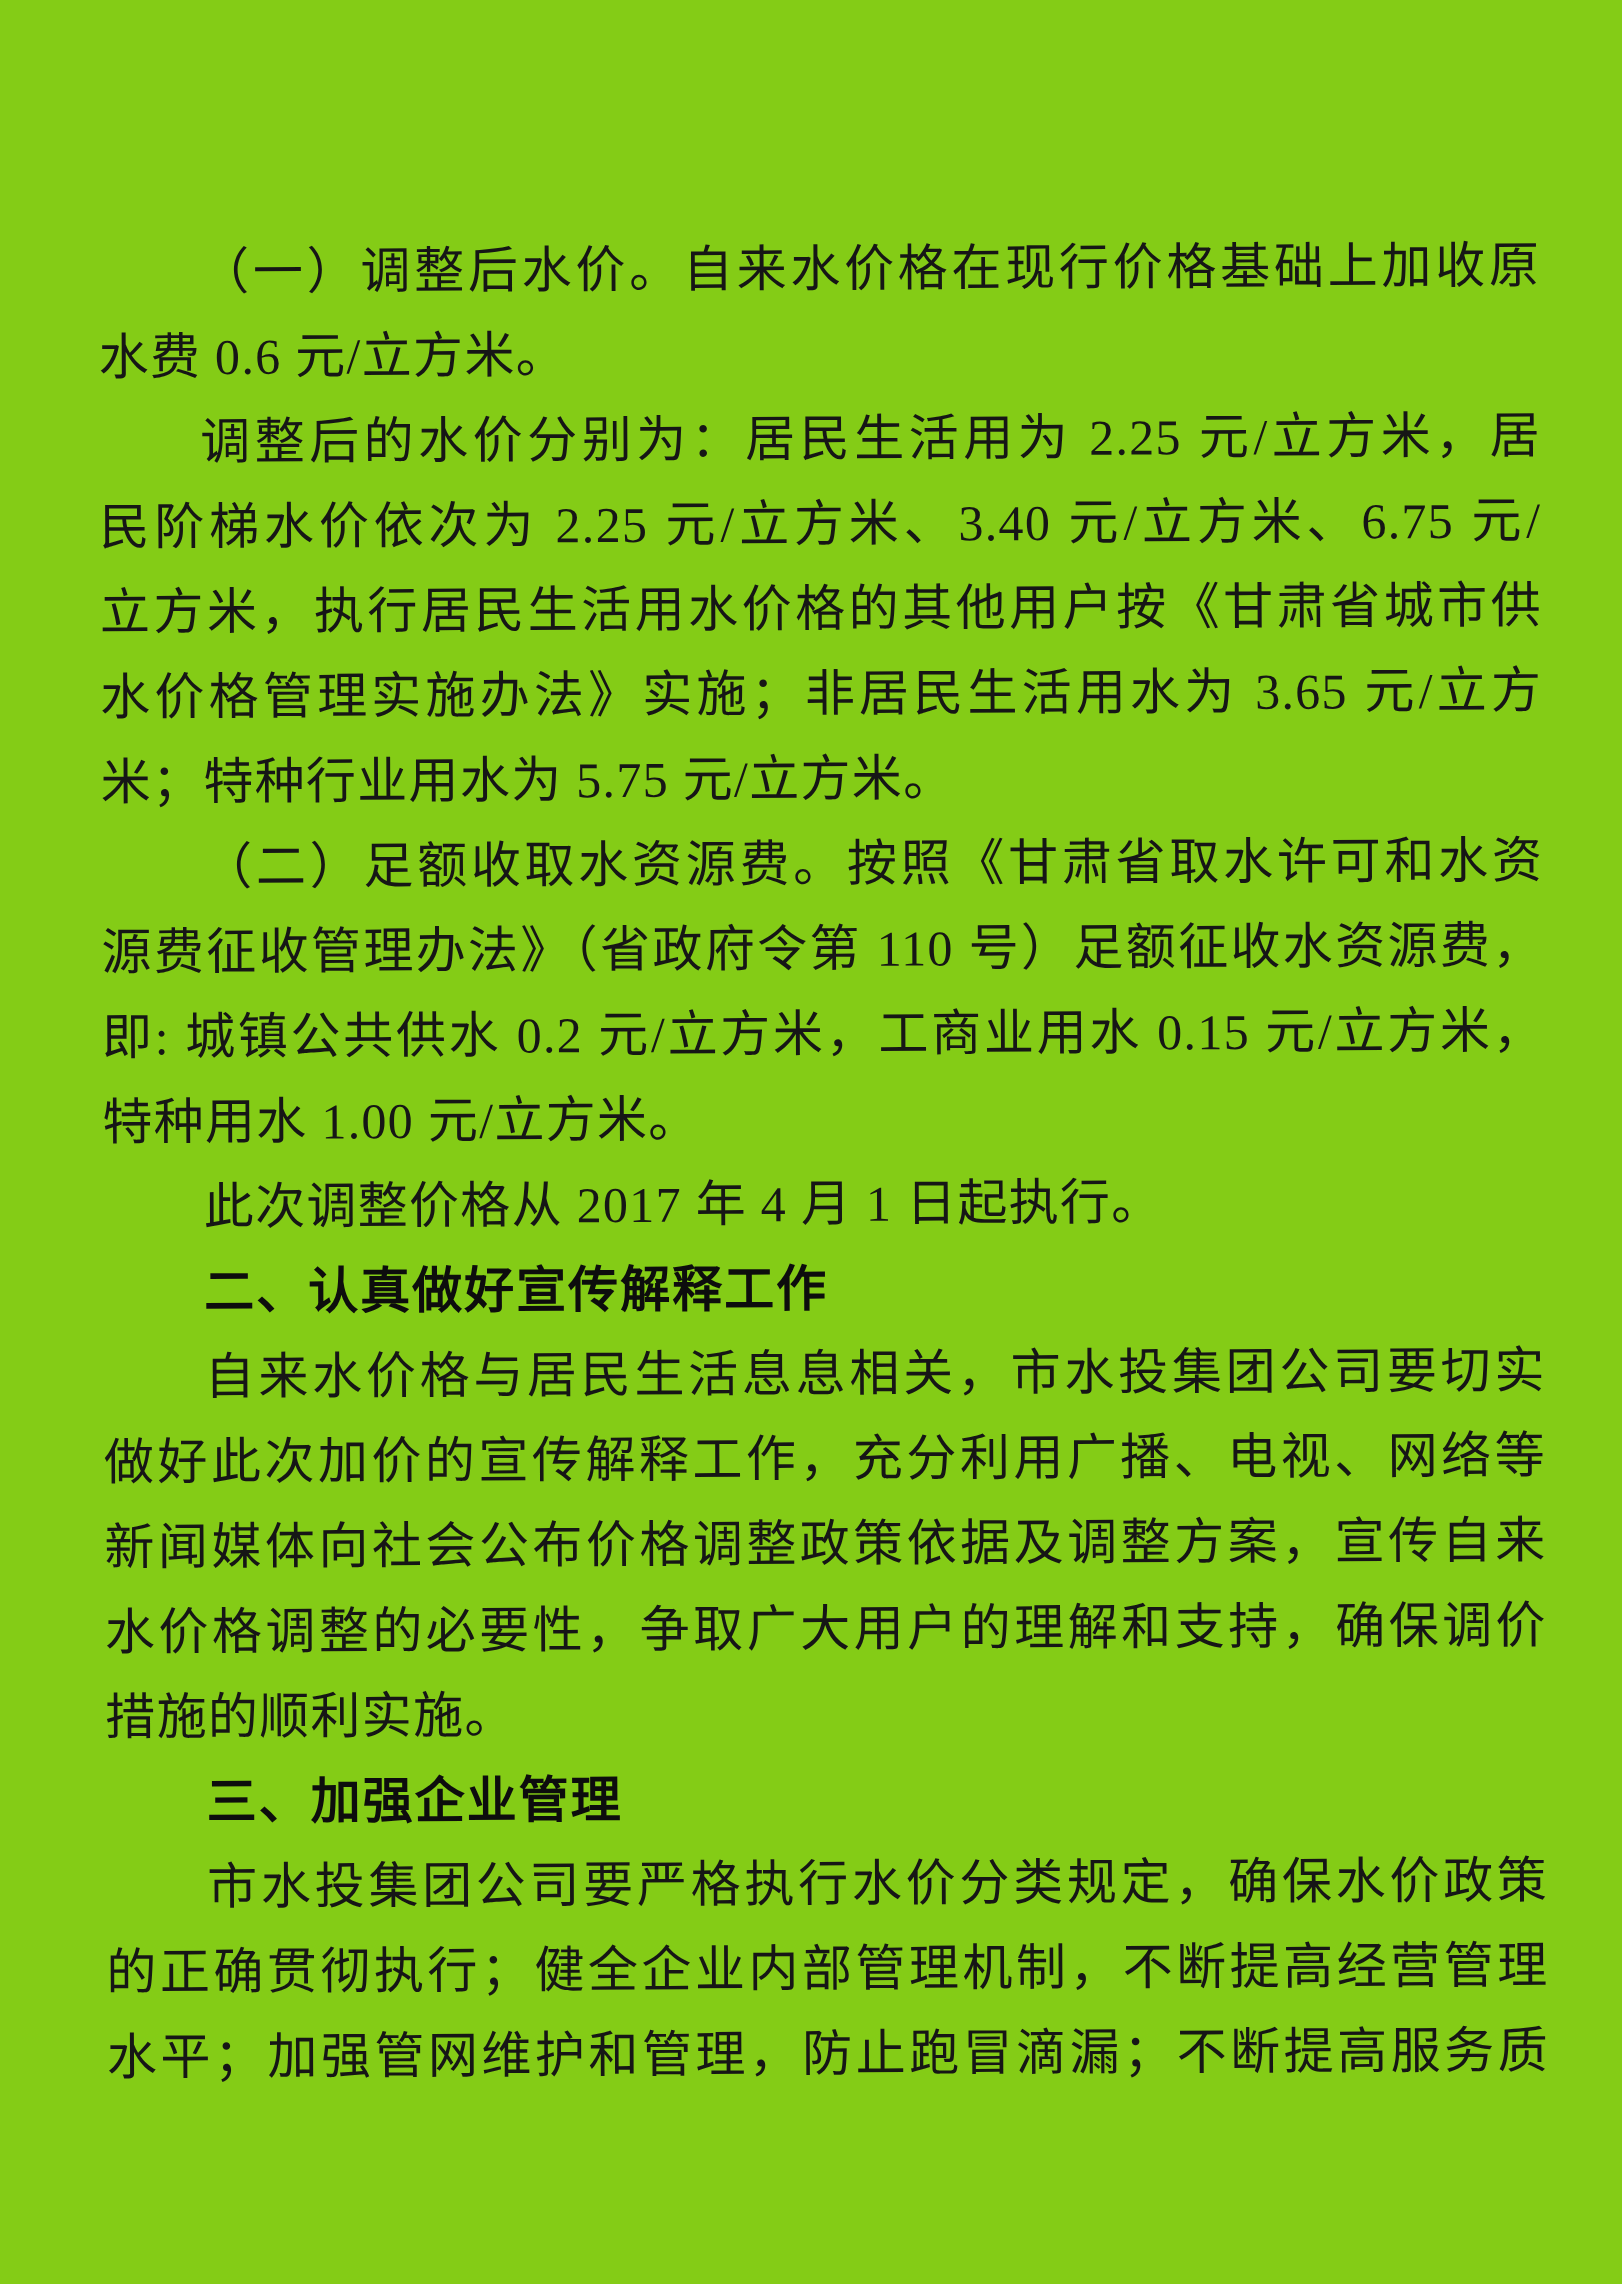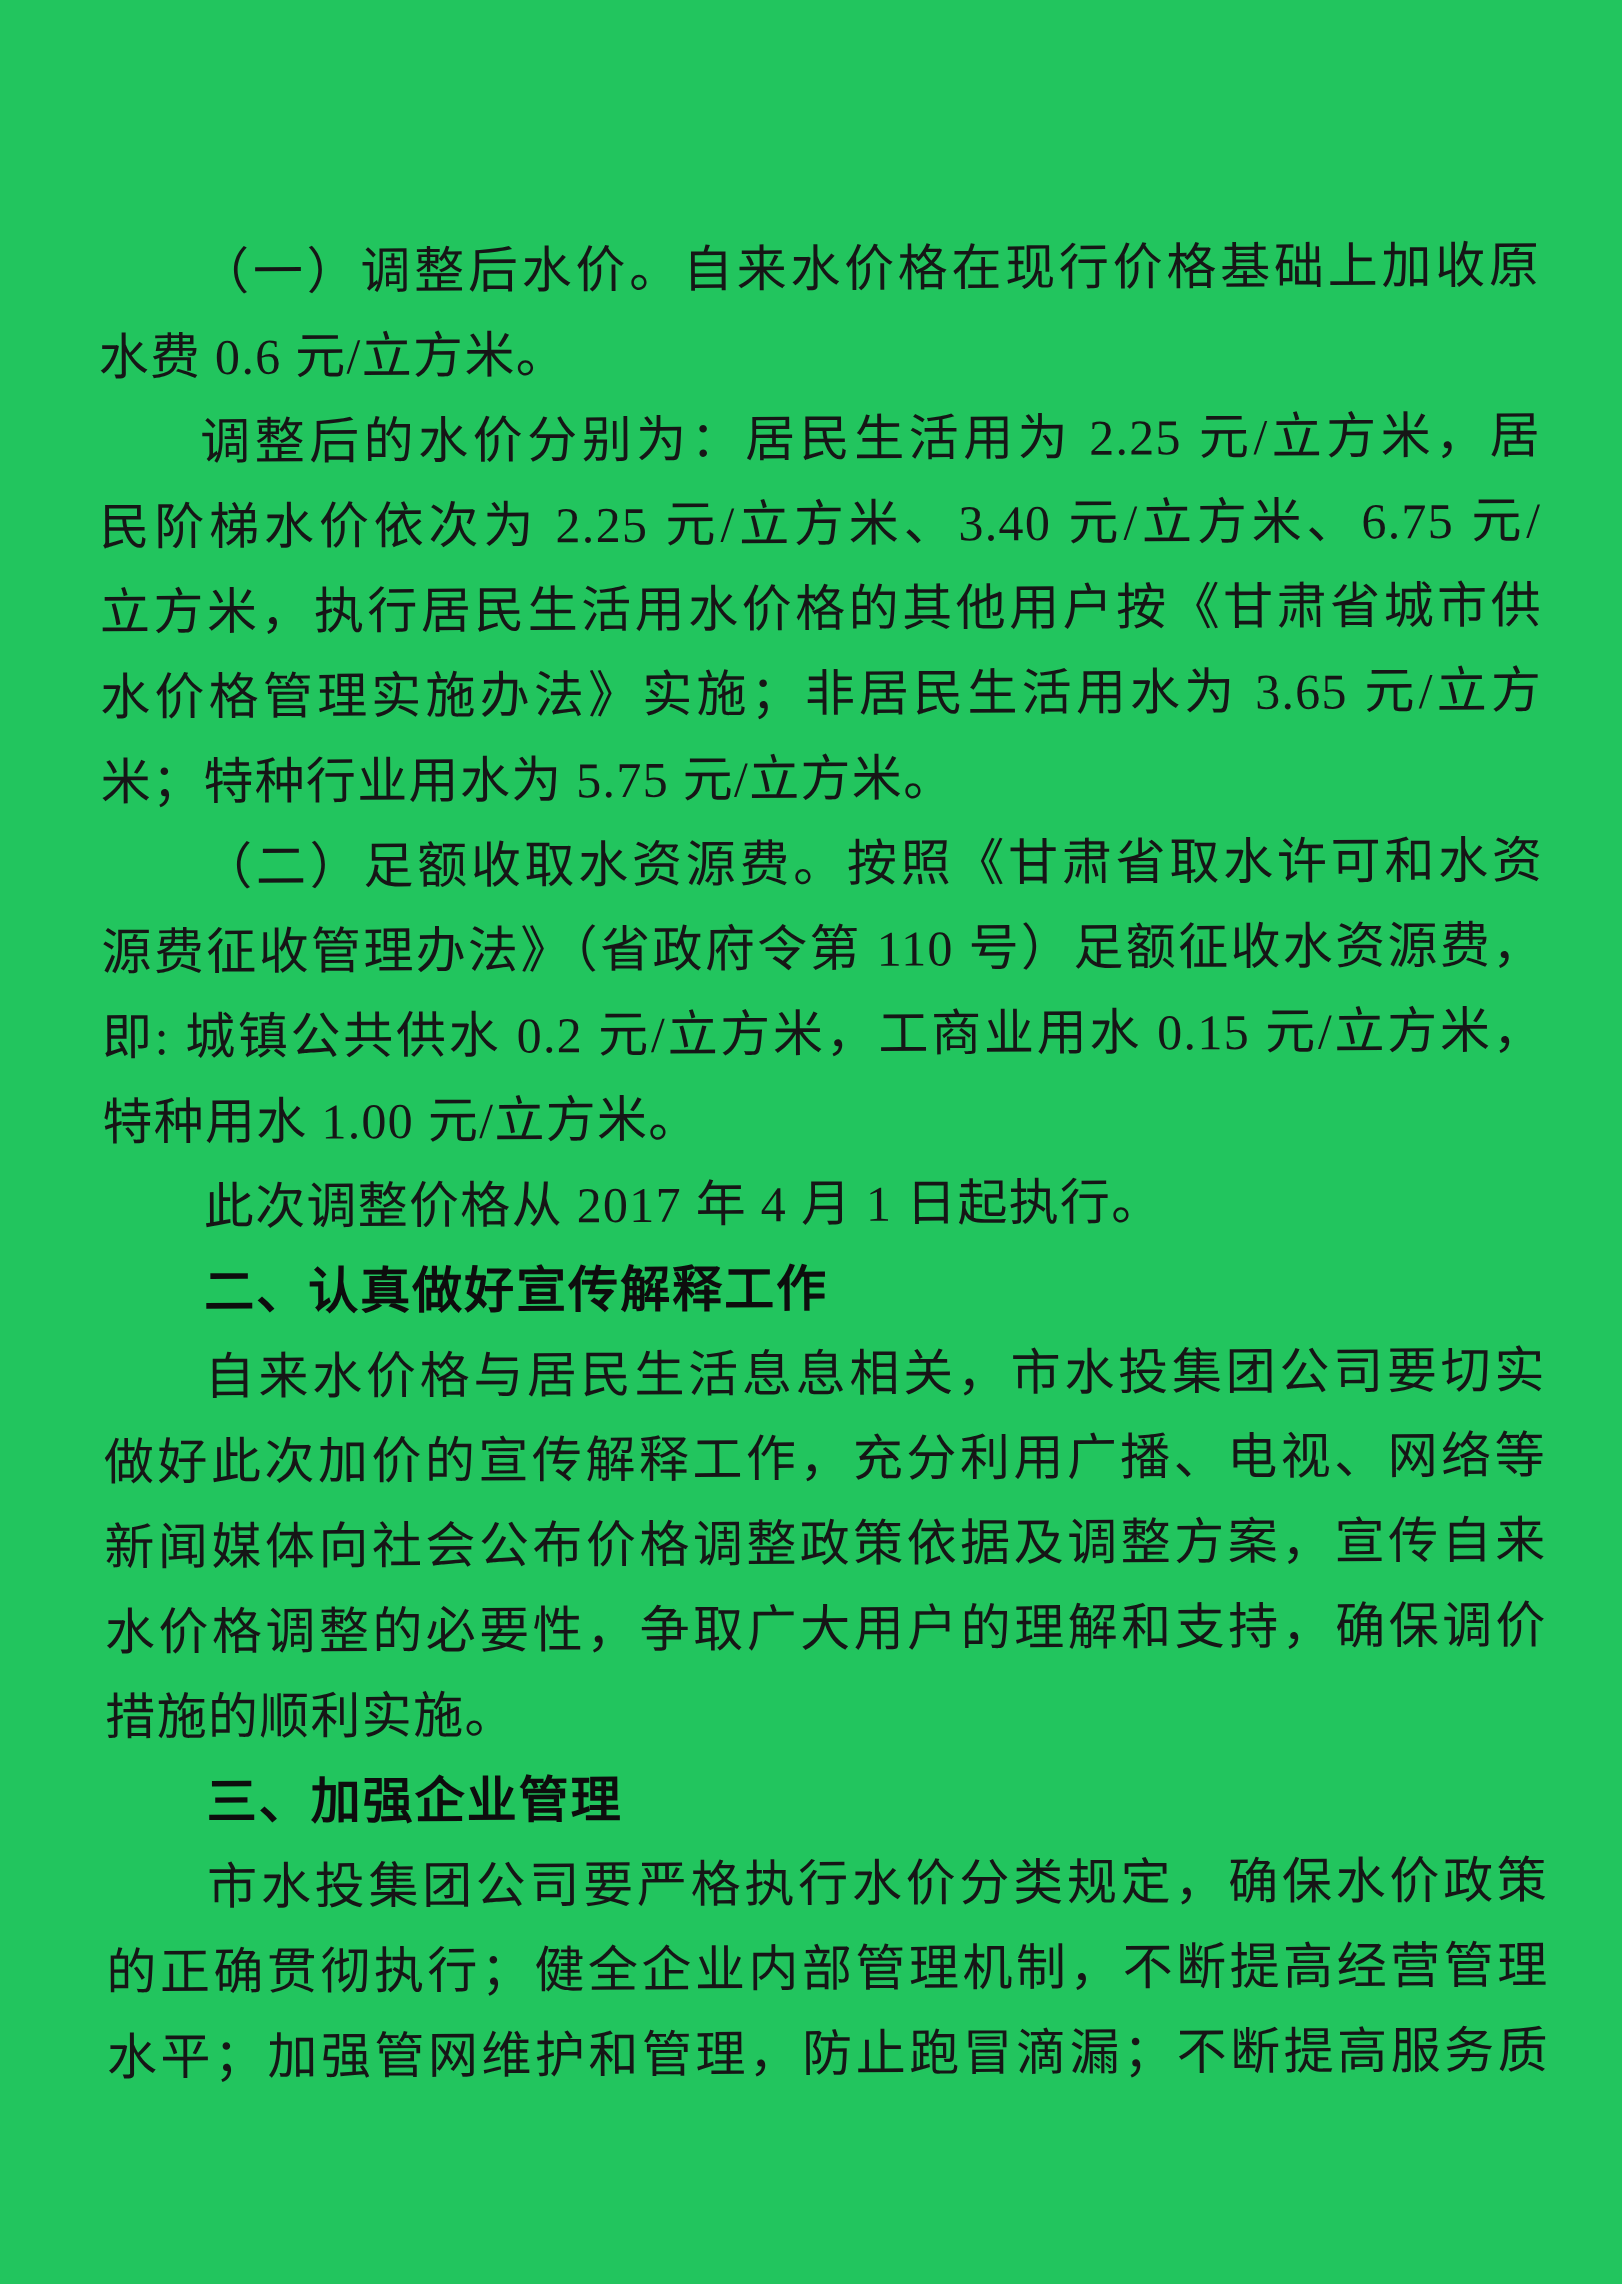--- a/index.html
+++ b/index.html
@@ -4,21 +4,21 @@
 <style>
   html, body {
     margin: 0;
     padding: 0;
     background: #ffffff;
   }
   .page {
     position: relative;
     width: 1623px;
     height: 2284px;
-    background: #22c55e;
+    background: #84cc16;
     overflow: hidden;
     font-family: "Liberation Serif", serif;
     color: #161616;
   }
   .content {
     position: absolute;
     left: 98px;
     top: 227px;
     width: 1442px;
     transform: rotate(-0.28deg);

